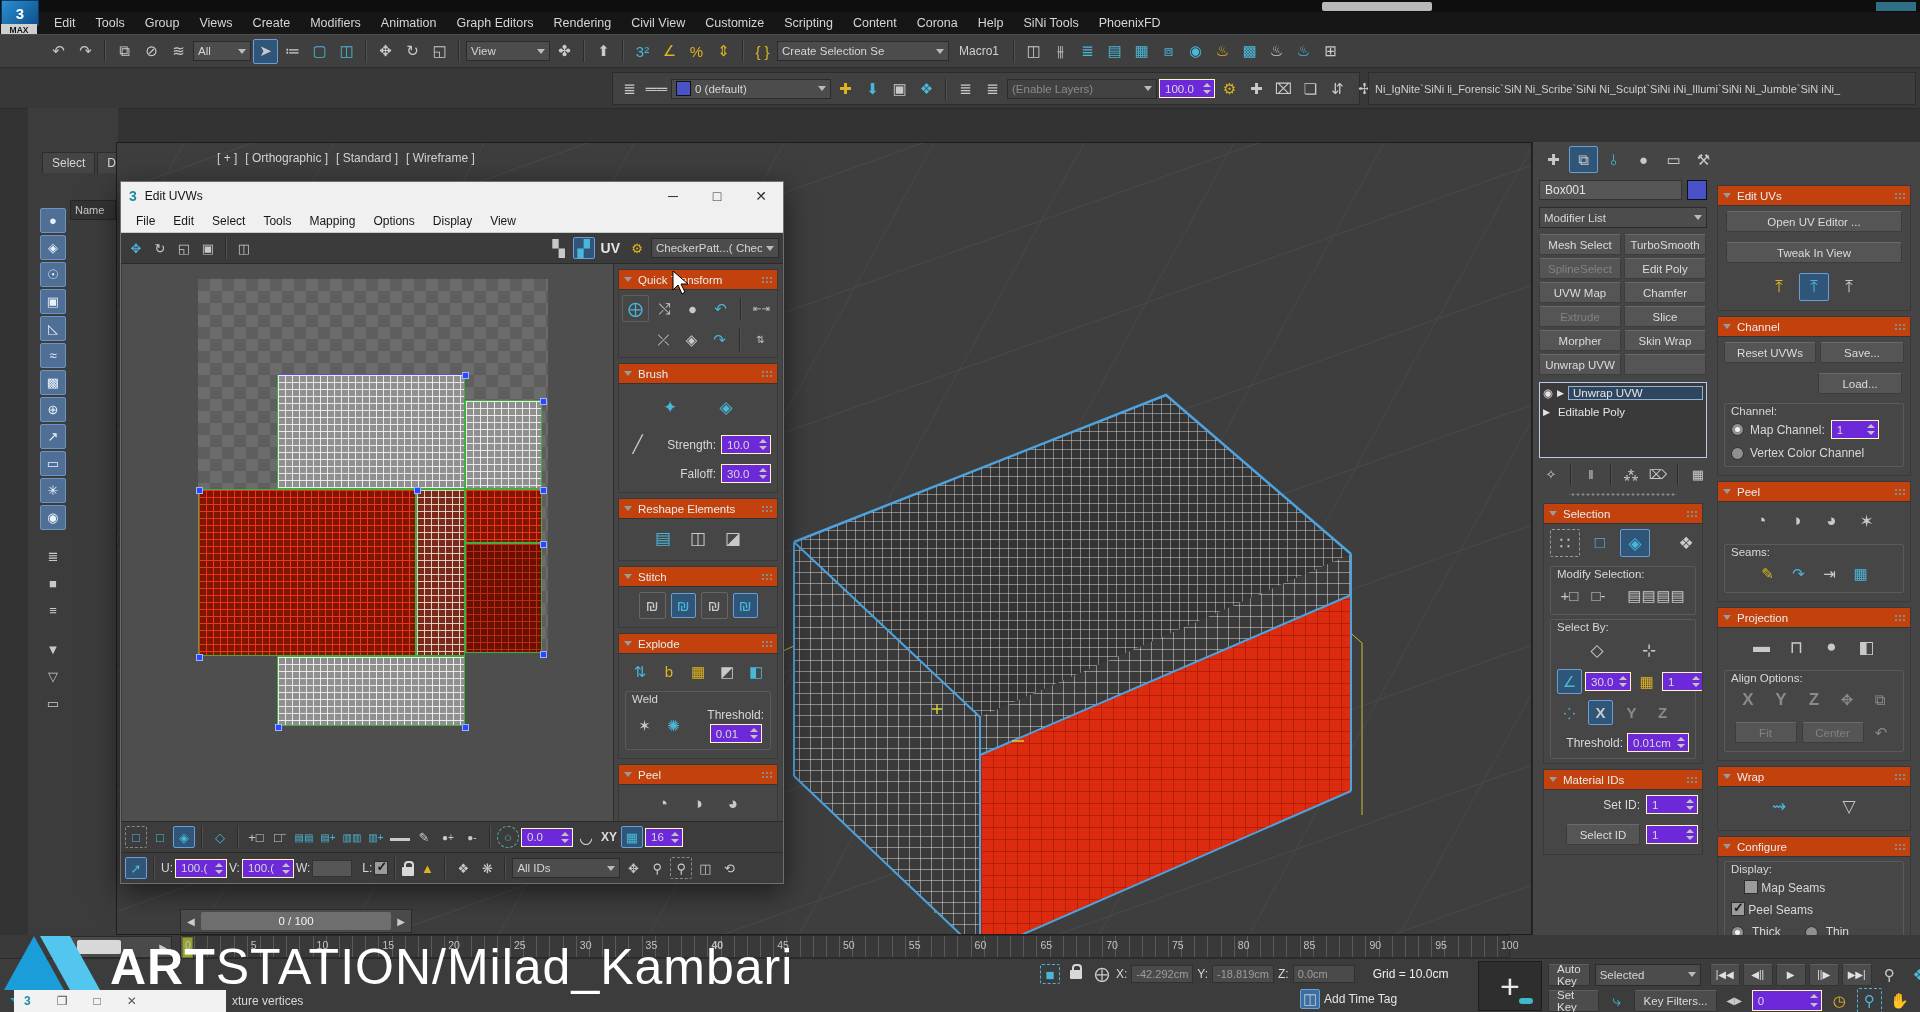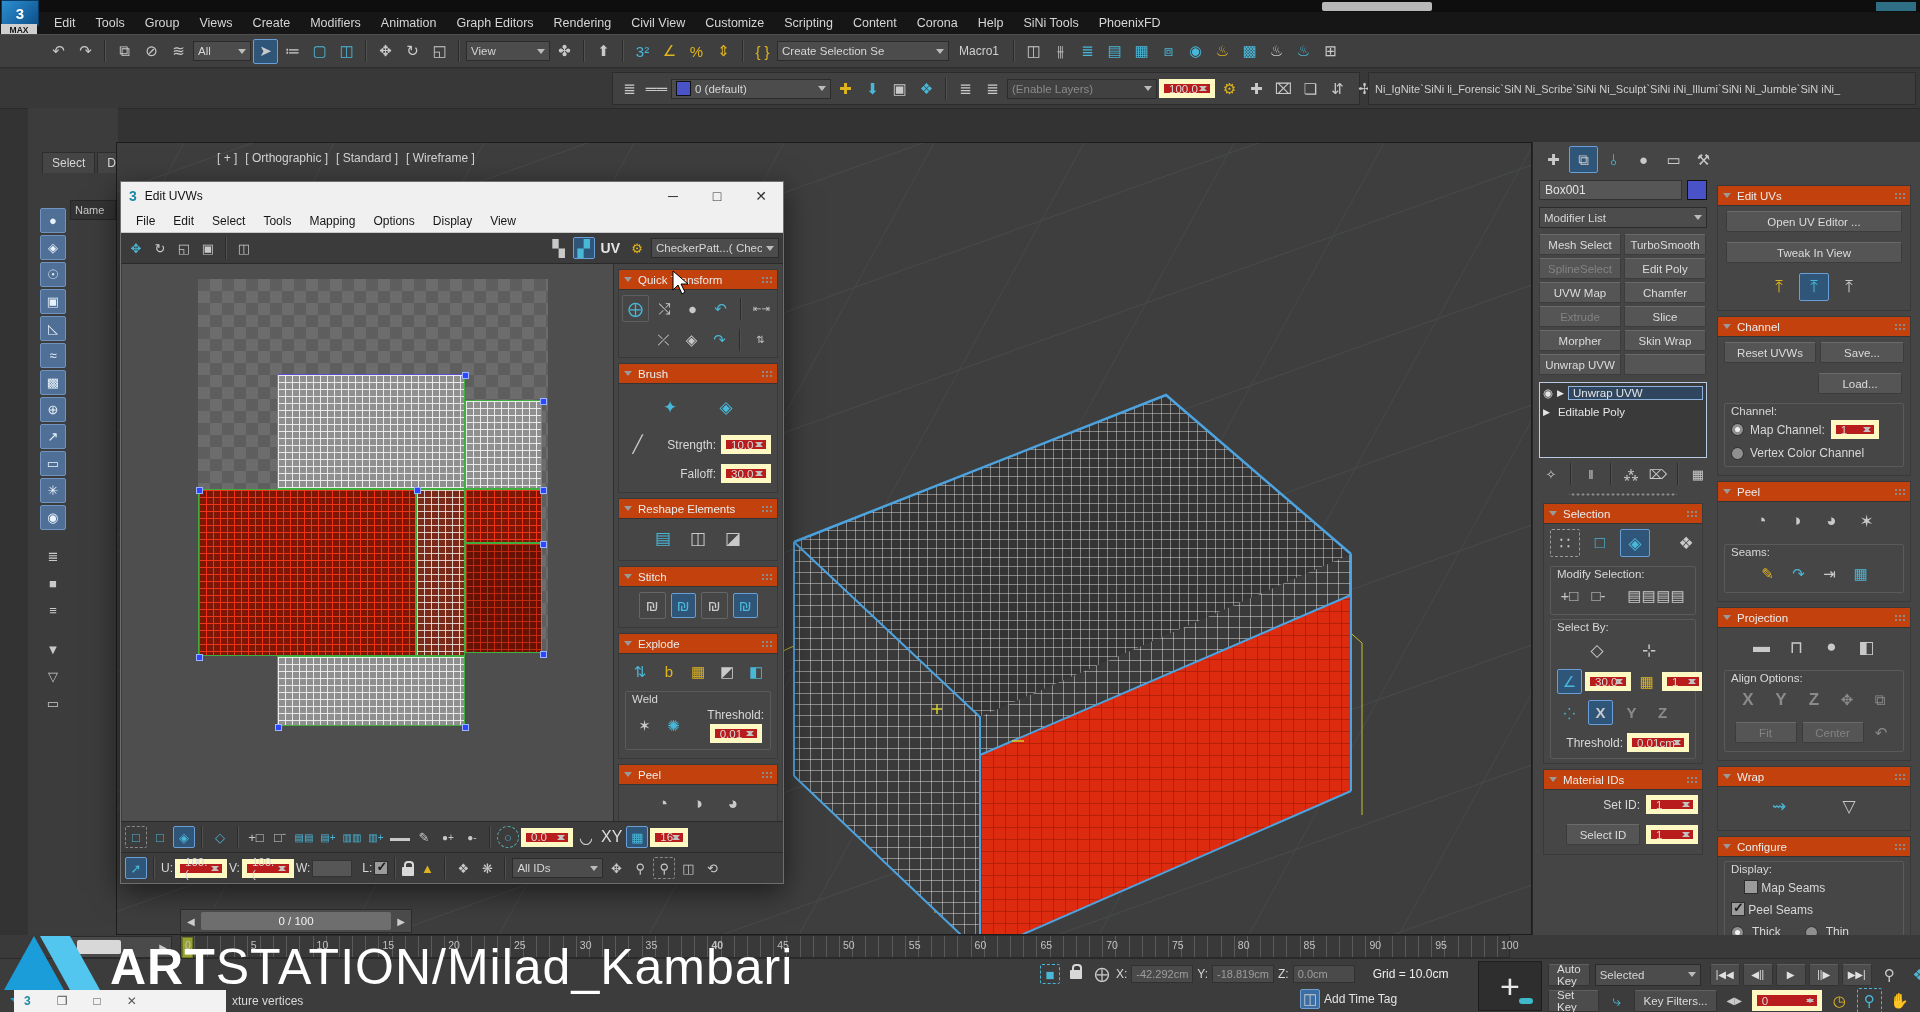--- a/index.html
+++ b/index.html
@@ -21,21 +21,21 @@
   .tlabel{font-size:12px;color:#d0d0d0;padding:0 8px;flex:0 0 auto;}
   .dd{display:inline-flex;align-items:center;height:20px;background:#4c4c4c;border:1px solid #2b2b2b;color:#d6d6d6;font-size:11.5px;padding:0 4px;position:relative;box-sizing:border-box;flex:0 0 auto;}
   .dd .ddt{overflow:hidden;white-space:nowrap;flex:1;}
   .dd .dda{width:0;height:0;border-left:4px solid transparent;border-right:4px solid transparent;border-top:5px solid #bbb;margin-left:4px;flex:0 0 auto;}
   .dd.dis{color:#8a8a8a;background:#414141;}
   #layerpanel{left:612px;top:72px;width:748px;height:33px;background:#414141;border:1px solid #2c2c2c;display:flex;align-items:center;padding:0 4px;box-sizing:border-box;gap:2px;}
   #sinipanel{left:1368px;top:72px;width:548px;height:33px;background:#3d3d3d;border:1px solid #2c2c2c;display:flex;align-items:center;padding:0 6px;box-sizing:border-box;overflow:hidden;}
   #sinipanel span{font-size:11px;color:#cfcfcf;white-space:nowrap;}
   .swatch{width:13px;height:13px;background:#4a52c8;border:1px solid #111;display:inline-block;margin-right:4px;flex:0 0 auto;}
   
-  .spn{display:inline-flex;align-items:center;height:19px;background:#b91c1c;border:5px solid #fef9c3;color:#d8d8d8;font-size:11.5px;padding:0 14px 0 5px;position:relative;box-sizing:border-box;flex:0 0 auto;}
+  .spn{display:inline-flex;align-items:center;height:19px;background:#6d28d9;border:1px solid #fef9c3;color:#d8d8d8;font-size:11.5px;padding:0 14px 0 5px;position:relative;box-sizing:border-box;flex:0 0 auto;}
   .spn i{position:absolute;right:3px;width:0;height:0;border-left:4px solid transparent;border-right:4px solid transparent;}
   .spn i.up{top:3px;border-bottom:4px solid #c2c2c2;} .spn i.dn{bottom:3px;border-top:4px solid #c2c2c2;}
   .btn{display:flex;align-items:center;justify-content:center;background:#555;border:1px solid #3c3c3c;border-top-color:#6a6a6a;color:#dcdcdc;font-size:11.5px;height:21px;border-radius:2px;box-sizing:border-box;cursor:default;}
   .btn.dis{color:#828282;}
   .cb{display:inline-block;width:12px;height:12px;background:#9b9b9b;border:1px solid #2e2e2e;position:relative;vertical-align:-2px;}
   .cb.ck::after{content:"\2713";position:absolute;left:1px;top:-3px;color:#1c1c1c;font-size:13px;font-weight:bold;}
   .rd{display:inline-block;width:11px;height:11px;border-radius:50%;background:#8f8f8f;border:1px solid #2e2e2e;position:relative;vertical-align:-2px;}
   .rd.on::after{content:"";position:absolute;left:3px;top:3px;width:5px;height:5px;border-radius:50%;background:#f2f2f2;}
   .grp{border:1px solid #5a5a5a;border-radius:2px;position:relative;padding:16px 6px 6px 6px;margin:4px 6px;}
   .grp .glab{position:absolute;top:1px;left:6px;font-size:11.5px;color:#d8d8d8;}
@@ -819,21 +819,21 @@
       <span class="ico" style="font-size:10px;">●+</span>
       <span class="ico" style="font-size:10px;">●-</span>
       <span class="tsep"></span>
       <span class="ico t" style="border:1px dashed #5aa;border-radius:50%;box-sizing:border-box;">○</span>
       <span class="spn" style="width:52px;">
           <span>0.0</span>
           <i class="up"></i>
           <i class="dn"></i>
         </span>
       <span class="ico" style="font-size:16px;">◡</span>
-      <span style="font-size:16px;font-weight:normal;color:#ddd;padding:0 2px;">XY</span>
+      <span style="font-size:12px;font-weight:bold;color:#ddd;padding:0 2px;">XY</span>
       <span class="ico on t">▦</span>
       <span class="spn" style="width:38px;">
           <span>16</span>
           <i class="up"></i>
           <i class="dn"></i>
         </span>
     </div>
 
     <div id="uvbar2">
       <span class="ico on t">➚</span>
@@ -854,21 +854,21 @@
       <span class="fld" style="width:40px;height:17px;"></span>
       <span class="lbl" style="margin-left:8px;">L:</span>
       <span class="cb ck"></span>
       <span class="tsep"></span>
       <span class="lockico"></span>
       <span class="ico y">▲</span>
       <span class="tsep"></span>
       <span class="ico">❖</span>
       <span class="ico">❋</span>
       <span class="tsep"></span>
-      <span class="dd" style="width:91px;align-items:center;">
+      <span class="dd" style="width:108px;align-items:center;">
           <span class="ddt">All IDs</span>
           <span class="dda"></span>
         </span>
       <span class="ico">✥</span>
       <span class="ico">⚲</span>
       <span class="ico" style="border:1px dashed #888;box-sizing:border-box;">⚲</span>
       <span class="ico">◫</span>
       <span class="ico">⟲</span>
     </div>
   </div>

